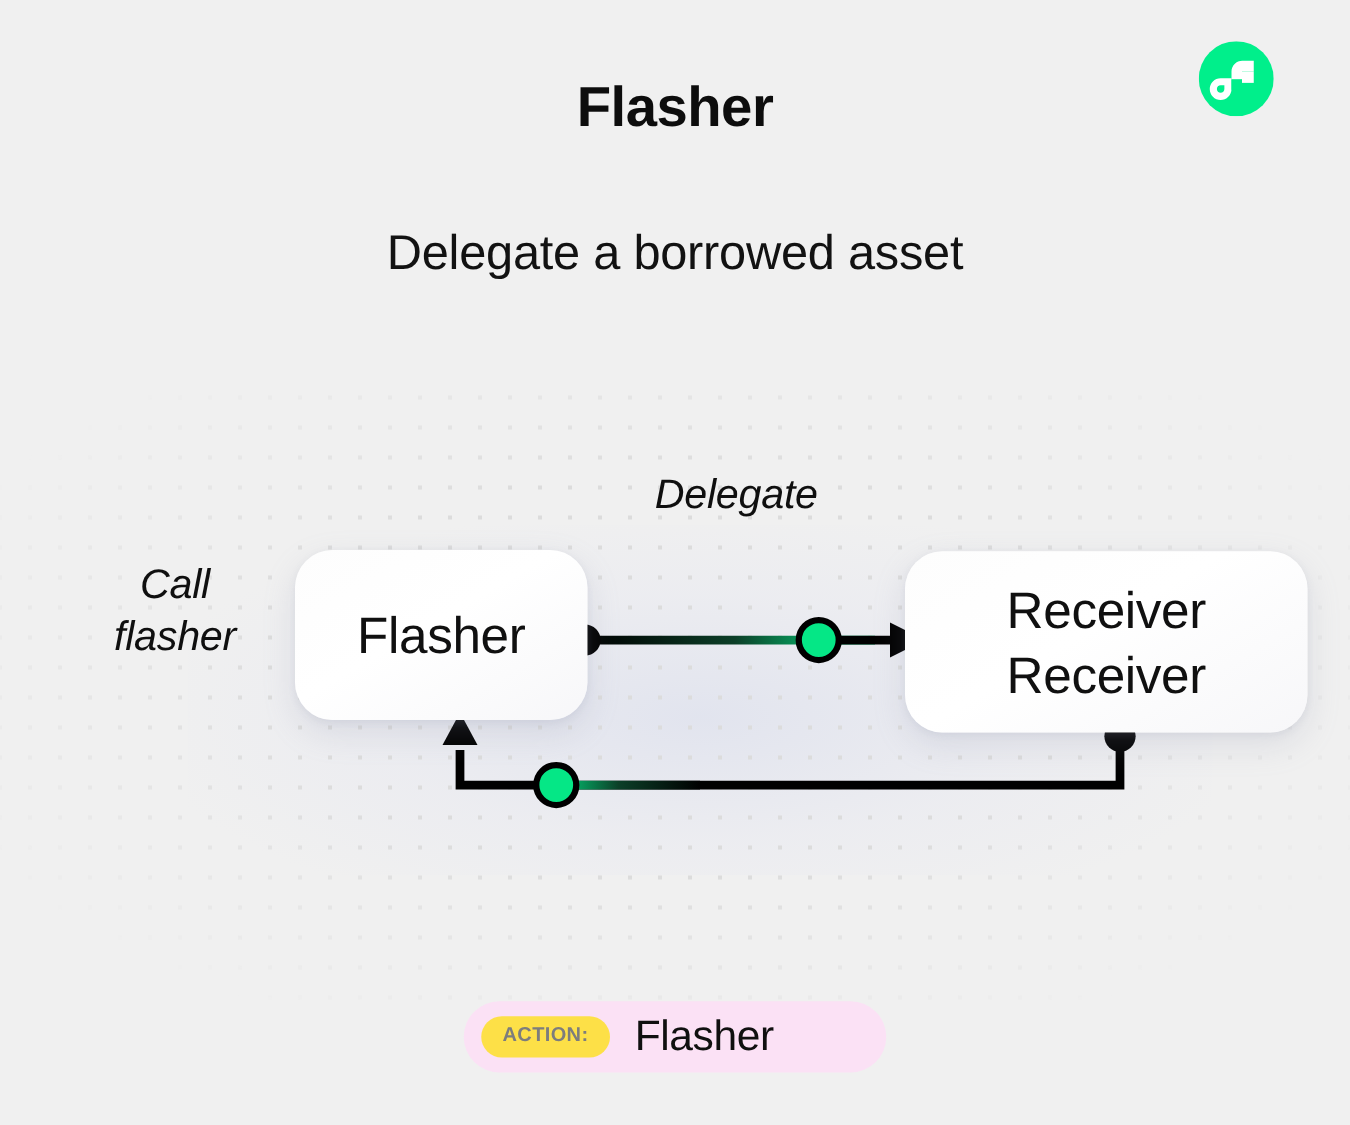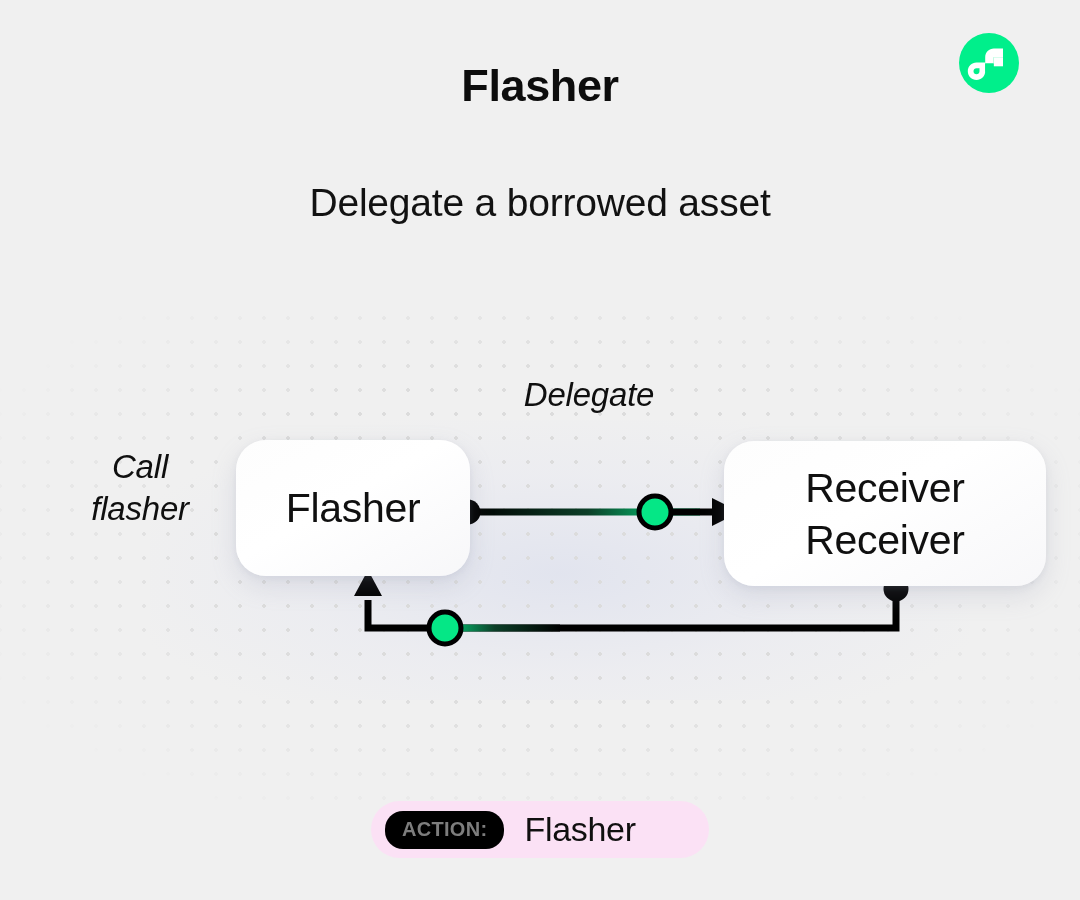--- a/index.html
+++ b/index.html
@@ -155,23 +155,23 @@
     width: 338px;
     height: 57px;
     background: #fbe1f5;
     border-radius: 29px;
     display: flex;
     align-items: center;
     padding: 0 14px;
     box-sizing: border-box;
   }
   .action-tag {
-    background: #000000;
+    background: #fde047;
     color: #7d7d7d;
-    font-size: 20px;
+    font-size: 16px;
     font-weight: bold;
     letter-spacing: 0.3px;
     border-radius: 18px;
     padding: 7px 17px 8px 17px;
   }
   .action-value {
     color: #101010;
     font-size: 34px;
     letter-spacing: -0.3px;
     margin-left: 20px;

